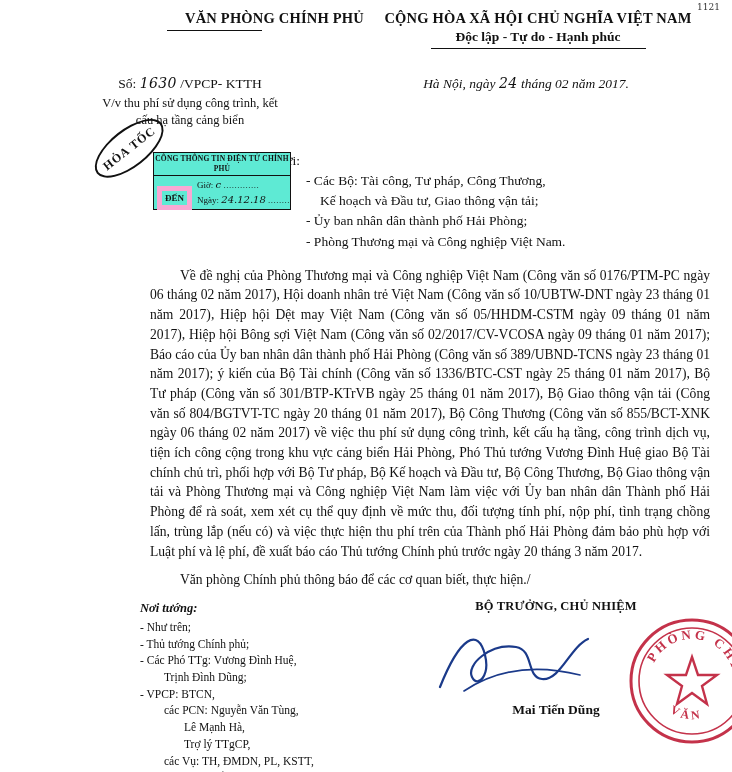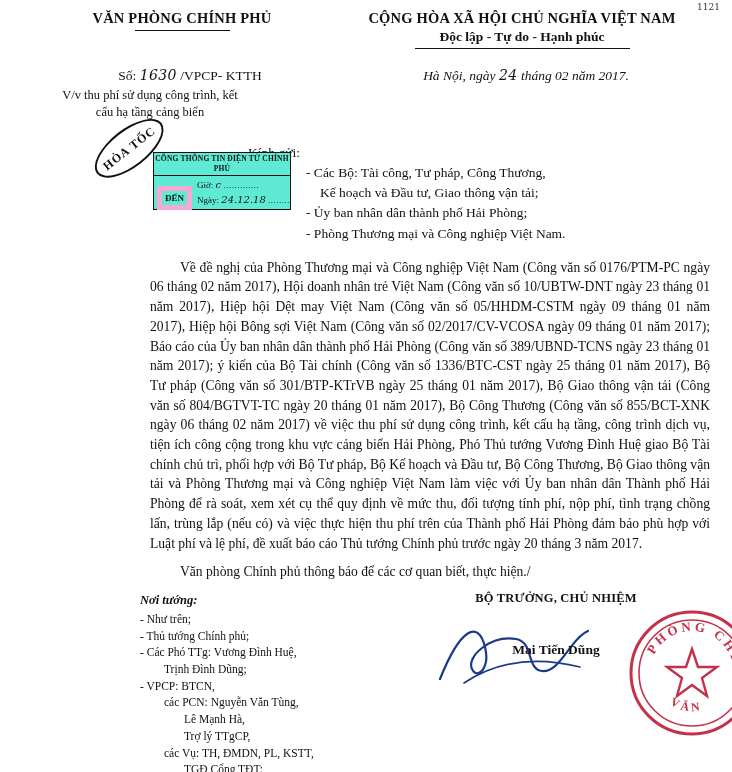--- a/index.html
+++ b/index.html
@@ -21,22 +21,22 @@
     height: 772px;
   }
 
   
   .header {
     display: flex;
     padding-top: 10px;
   }
   .header-left {
     width: 300px;
-    text-align: center;
-    padding-left: 32px;
+    text-align: right;
+    padding-left: 64px;
   }
   .header-right {
     flex: 1;
     text-align: center;
     padding-right: 20px;
   }
   .org-name {
     font-size: 14.5px;
     font-weight: bold;
     letter-spacing: 0.2px;
@@ -60,21 +60,21 @@
   .rule-right {
     width: 215px;
     height: 1px;
     background: #111;
     margin: 3px auto 0 auto;
   }
 
   
   .numline {
     display: flex;
-    margin-top: 18px;
+    margin-top: 26px;
   }
   .numline-left {
     width: 300px;
     text-align: center;
     padding-left: 40px;
     font-size: 13.5px;
   }
   .numline-right {
     flex: 1;
     text-align: center;
@@ -83,20 +83,21 @@
     font-style: italic;
   }
   .handwrite {
     font-family: "DejaVu Serif", serif;
     font-style: italic;
     font-size: 14px;
     letter-spacing: 0.4px;
   }
   .subject {
     width: 300px;
+    padding-left: 40px;
     text-align: center;
     font-size: 12.5px;
     line-height: 1.35;
     margin-top: 3px;
   }
 
   
   .kinhgui-wrap {
     margin-top: 24px;
     padding-left: 248px;
@@ -154,21 +155,21 @@
     position: relative;
   }
   .signer-title {
     font-size: 12.5px;
     font-weight: bold;
     letter-spacing: 0.2px;
   }
   .signer-name {
     font-size: 13.5px;
     font-weight: bold;
-    margin-top: 36px;
+    margin-top: 88px;
     position: relative;
     z-index: 5;
   }
   .signature-scribble {
     position: absolute;
     left: 40px;
     top: 18px;
     width: 180px;
     height: 90px;
     z-index: 4;

